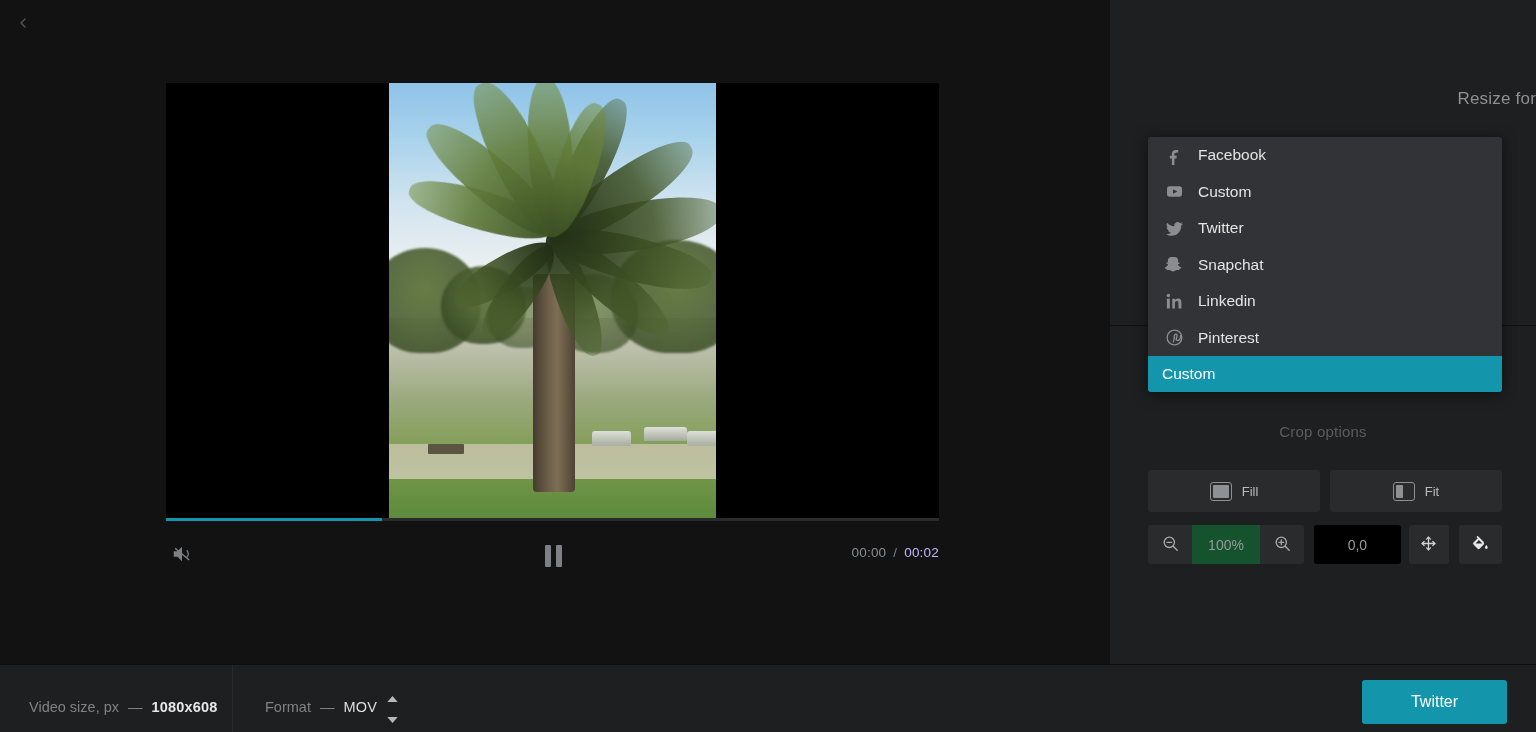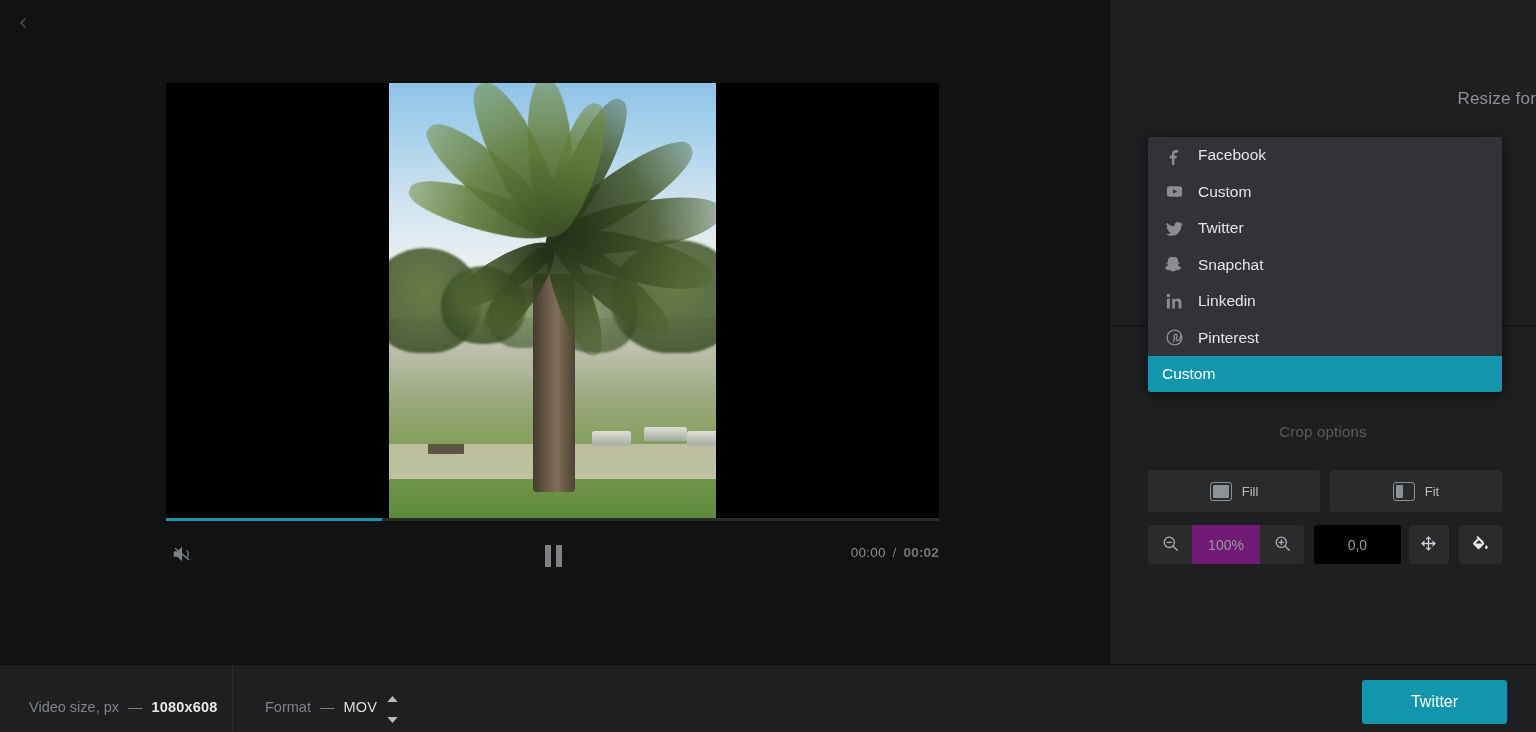--- a/index.html
+++ b/index.html
@@ -151,21 +151,21 @@
   }
   #time {
     position:absolute; right:0; top:5px;
     font-size:13.5px;
     letter-spacing:.2px;
     color:#8a8d90;
     white-space:nowrap;
   }
   #time .cur { color:#8a8d90; }
   #time .sep { color:#7c7f82; margin:0 3px; }
-  #time .dur { color:#737373; font-weight:700; }
+  #time .dur { color:#c4b5fd; font-weight:400; }
 
   
   #right-panel {
     position:absolute;
     left:1110px; top:0;
     width:426px; height:664px;
     background:#1e1f21;
   }
   #panel-divider {
     position:absolute;
@@ -244,21 +244,21 @@
     background:#2a2b2d;
     display:flex;
     align-items:center;
     justify-content:center;
     color:#a9abae;
     font-size:14px;
     cursor:pointer;
     user-select:none;
   }
   #zoom-out { width:44px; border-radius:3px 0 0 3px; }
-  #zoom-val { width:68px; background:#701a75; color:#97999c; }
+  #zoom-val { width:68px; background:#14532d; color:#97999c; }
   #zoom-in  { width:44px; border-radius:0 3px 3px 0; }
   #coord-val{ width:96px; background:#000000; color:#97999c; border-radius:3px; margin-left:10px;}
   #move-btn { width:44px; border-radius:3px; margin-left:8px;}
   #bg-btn   { width:48px; border-radius:3px; margin-left:10px;}
 
   
   #dropdown {
     position:absolute;
     left:1148px; top:137px;
     width:354px;

